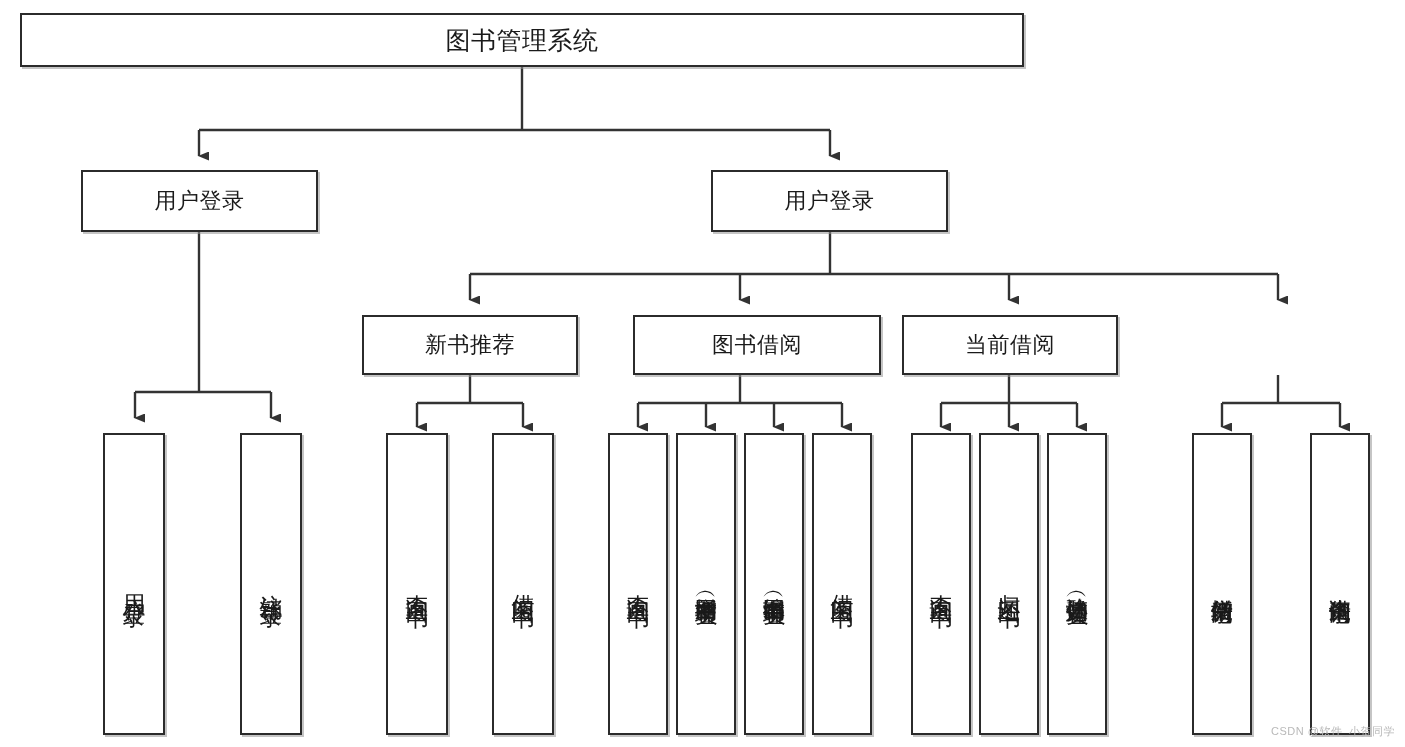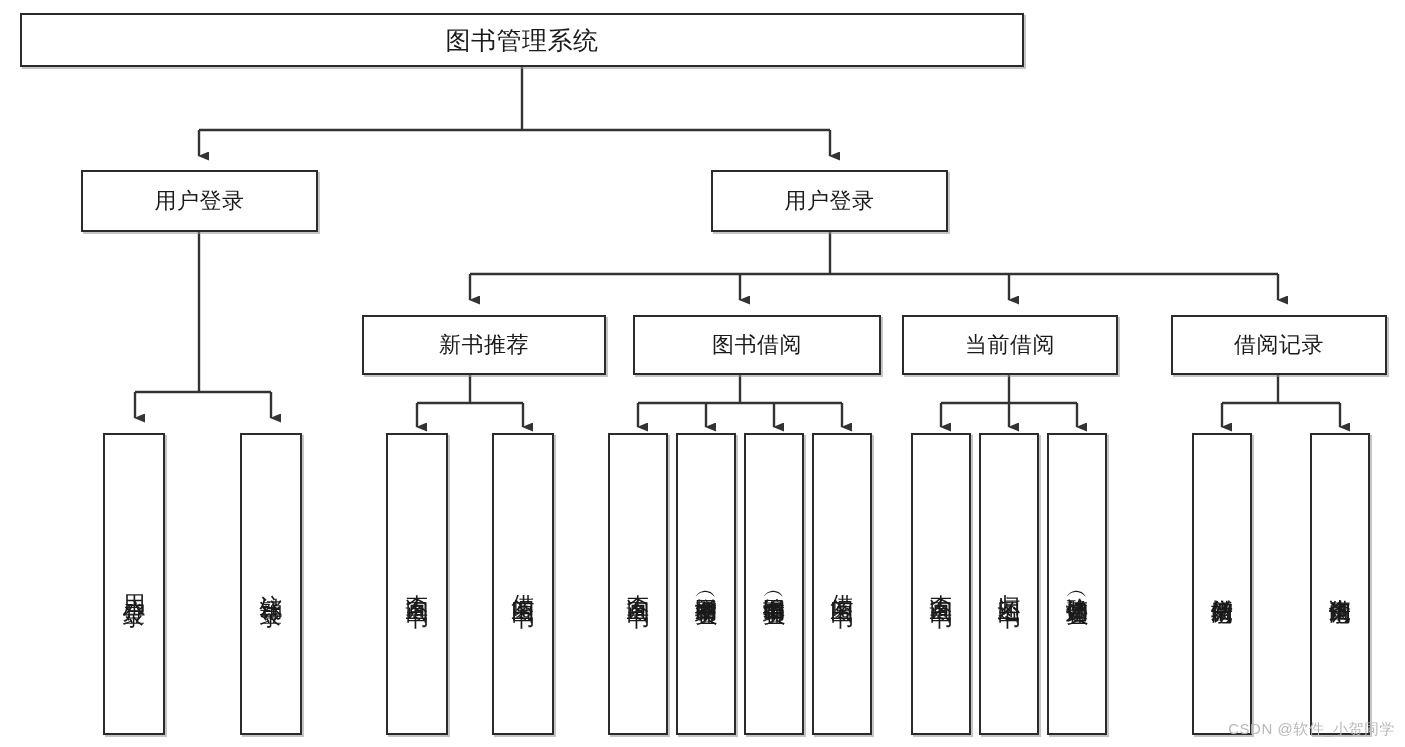--- a/index.html
+++ b/index.html
@@ -46,21 +46,21 @@
     letter-spacing:4px;
     line-height:1;
     white-space:nowrap;
   }
   .node.v.tight .lbl{font-size:22px;letter-spacing:1px;}
 
   .watermark{
     position:absolute;
     right:10px;
     bottom:8px;
-    font-size:15px;
+    font-size:11px;
     color:#b9b9b9;
     white-space:nowrap;
     letter-spacing:0.5px;
   }
 </style>
 </head>
 <body>
 
 <div id="canvas">
 
@@ -118,31 +118,28 @@
     <span class="lbl">图书管理系统</span>
   </div>
 
   <div class="node h" style="left:81px;top:170px;width:237px;height:62px;">
     <span class="lbl">用户登录</span>
   </div>
   <div class="node h" style="left:711px;top:170px;width:237px;height:62px;">
     <span class="lbl">用户登录</span>
   </div>
 
-  <div class="node h" style="left:362px;top:315px;width:244px;height:60px;">
+  <div class="node h" style="left:362px;top:315px;width:216px;height:60px;">
     <span class="lbl">新书推荐</span>
   </div>
   <div class="node h" style="left:633px;top:315px;width:248px;height:60px;">
     <span class="lbl">图书借阅</span>
   </div>
   <div class="node h" style="left:902px;top:315px;width:216px;height:60px;font-family:Liberation Serif, serif;">
     <span class="lbl">当前借阅</span>
-  </div>
-  <div class="node h" style="left:1171px;top:315px;width:216px;height:60px;">
-    <span class="lbl">借阅记录</span>
   </div>
 
   <div class="node v" style="left:103px;top:433px;width:62px;height:302px;">
     <span class="lbl">用户登录</span>
   </div>
   <div class="node v" style="left:240px;top:433px;width:62px;height:302px;">
     <span class="lbl">注销登录</span>
   </div>
 
   <div class="node v" style="left:386px;top:433px;width:62px;height:302px;">

